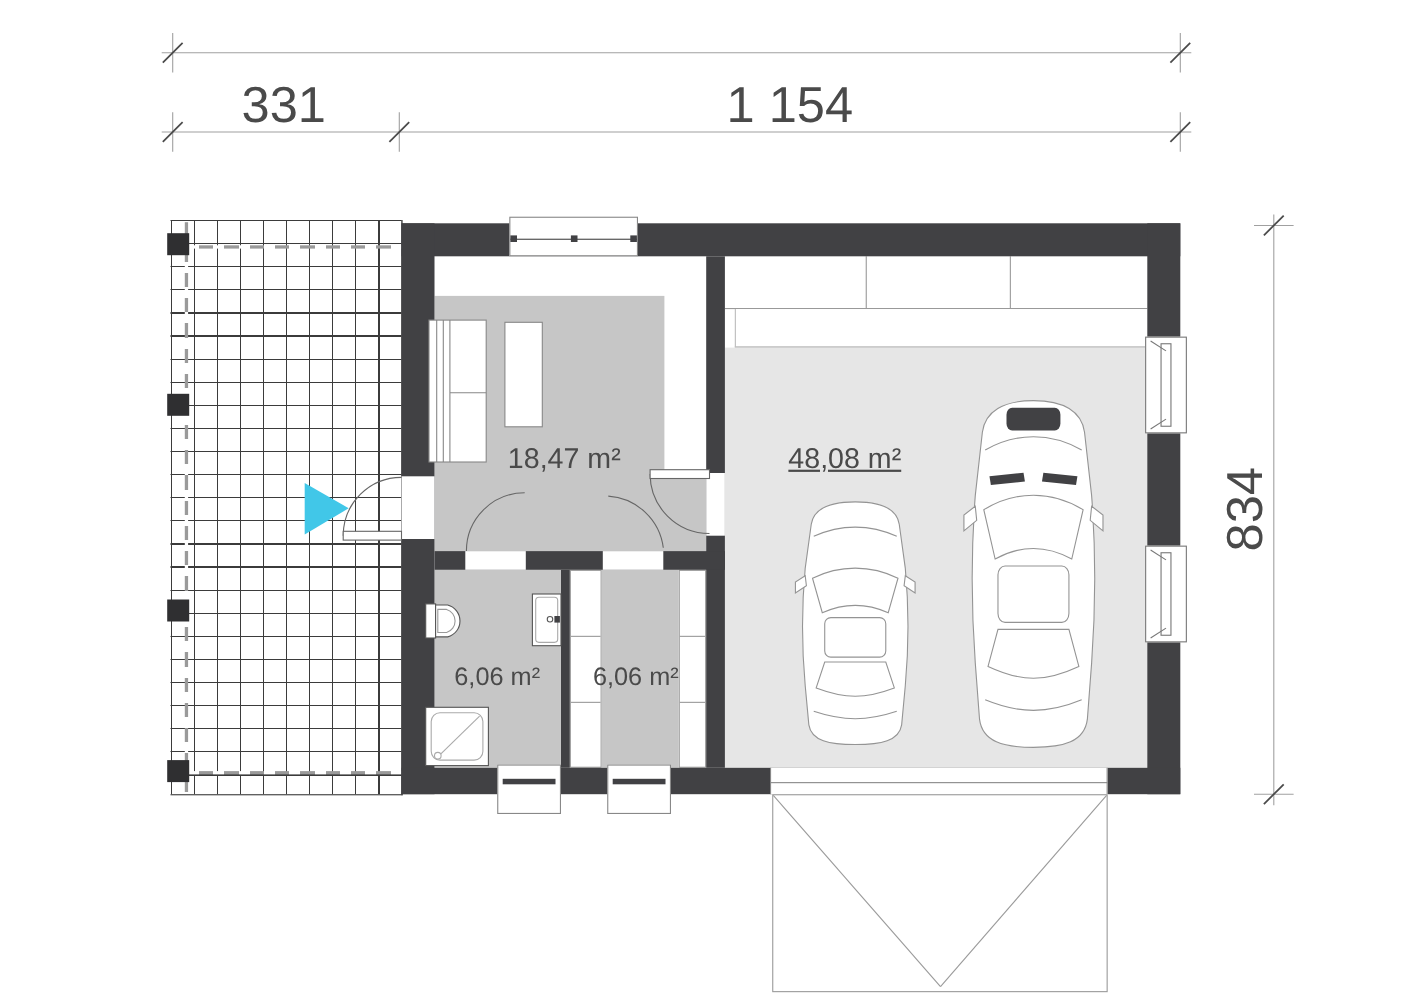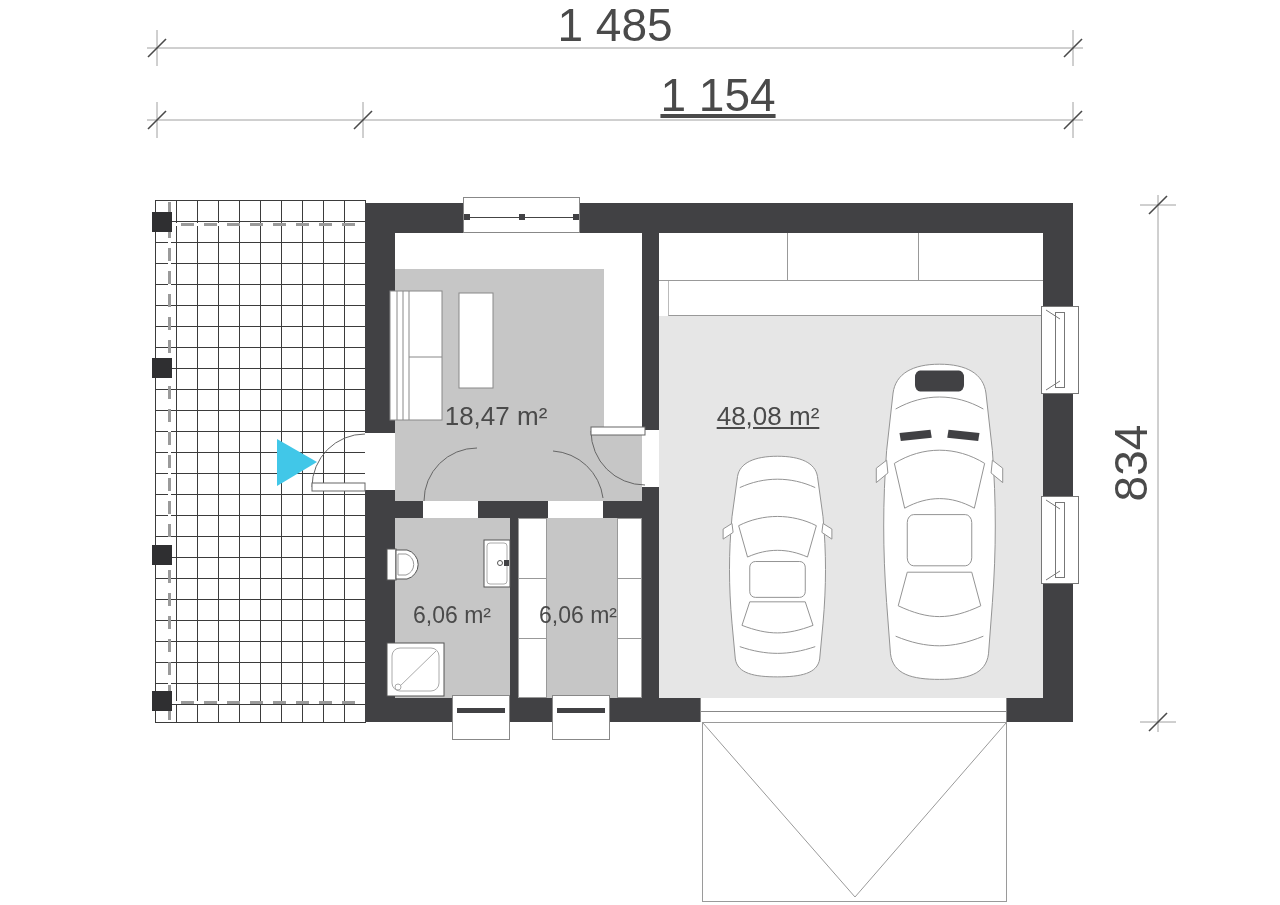--- a/index.html
+++ b/index.html
@@ -193,22 +193,22 @@
       <use href="#car-base"></use>
     </g>
     <g transform="translate(875,361) scale(1.29,1.60)">
       <use href="#car-base"></use>
       <rect x="31" y="6" width="38" height="13" rx="4" fill="#414144" stroke="none"></rect>
       <path d="M19,45 L43,43 L44,48 L20,50 Z" fill="#414144" stroke="none"></path>
       <path d="M81,45 L57,43 L56,48 L80,50 Z" fill="#414144" stroke="none"></path>
     </g>
   </svg>
 
-  <div class="dim-label" style="left:515px;top:2px;width:200px;">1 485</div>
-  <div class="dim-label" style="left:628px;top:72px;width:180px;text-decoration:underline;">1 154</div>
+  <div class="dim-label" style="left:178px;top:72px;width:160px;">331</div>
+  <div class="dim-label" style="left:628px;top:72px;width:180px;">1 154</div>
   <div class="dim-label rot" style="left:1078px;top:438px;width:110px;height:50px;">834</div>
 
-  <div class="room-label" style="left:416px;top:403px;width:160px;">18,47 m²</div>
+  <div class="room-label" style="left:433px;top:403px;width:160px;">18,47 m²</div>
   <div class="room-label" style="left:688px;top:403px;width:160px;text-decoration:underline;">48,08 m²</div>
   <div class="room-label small" style="left:377px;top:604px;width:150px;">6,06 m²</div>
   <div class="room-label small" style="left:503px;top:604px;width:150px;">6,06 m²</div>
 
 </div>
 
 </body></html>

